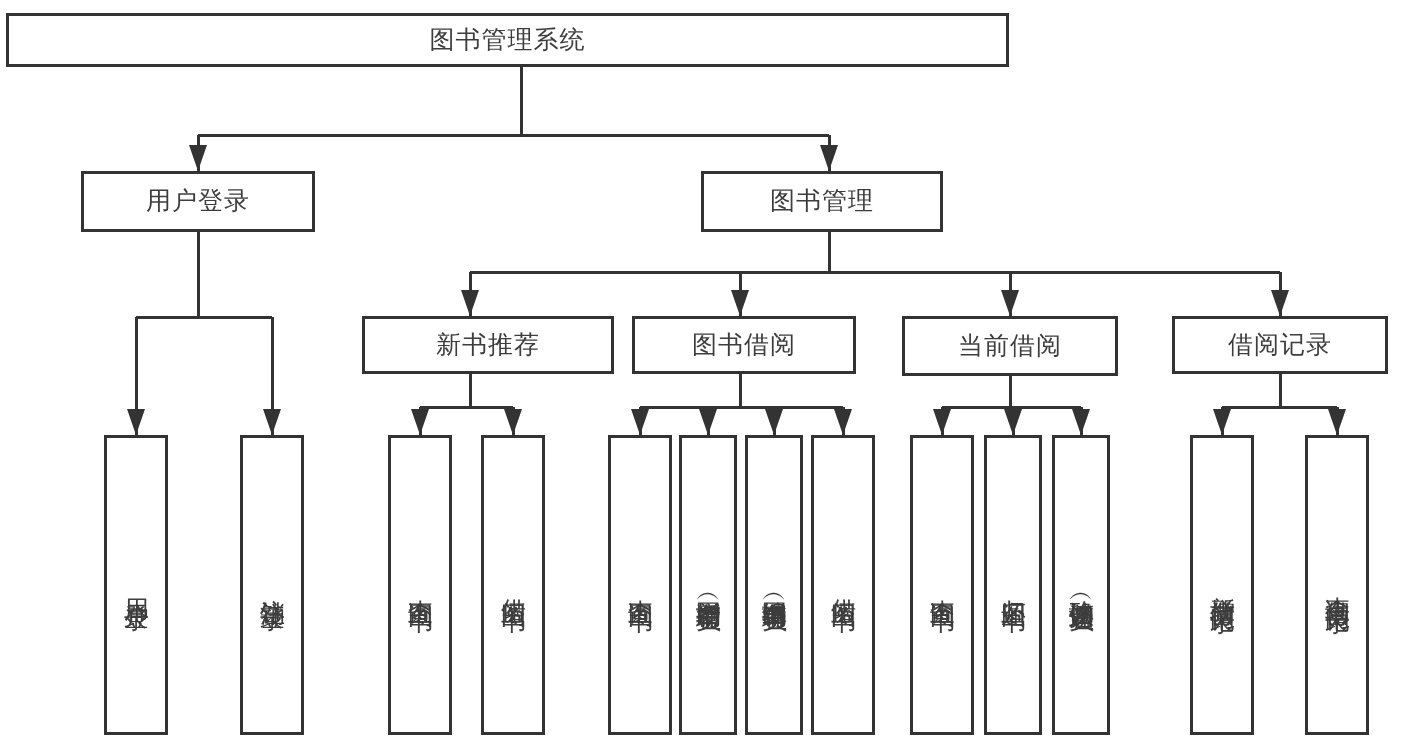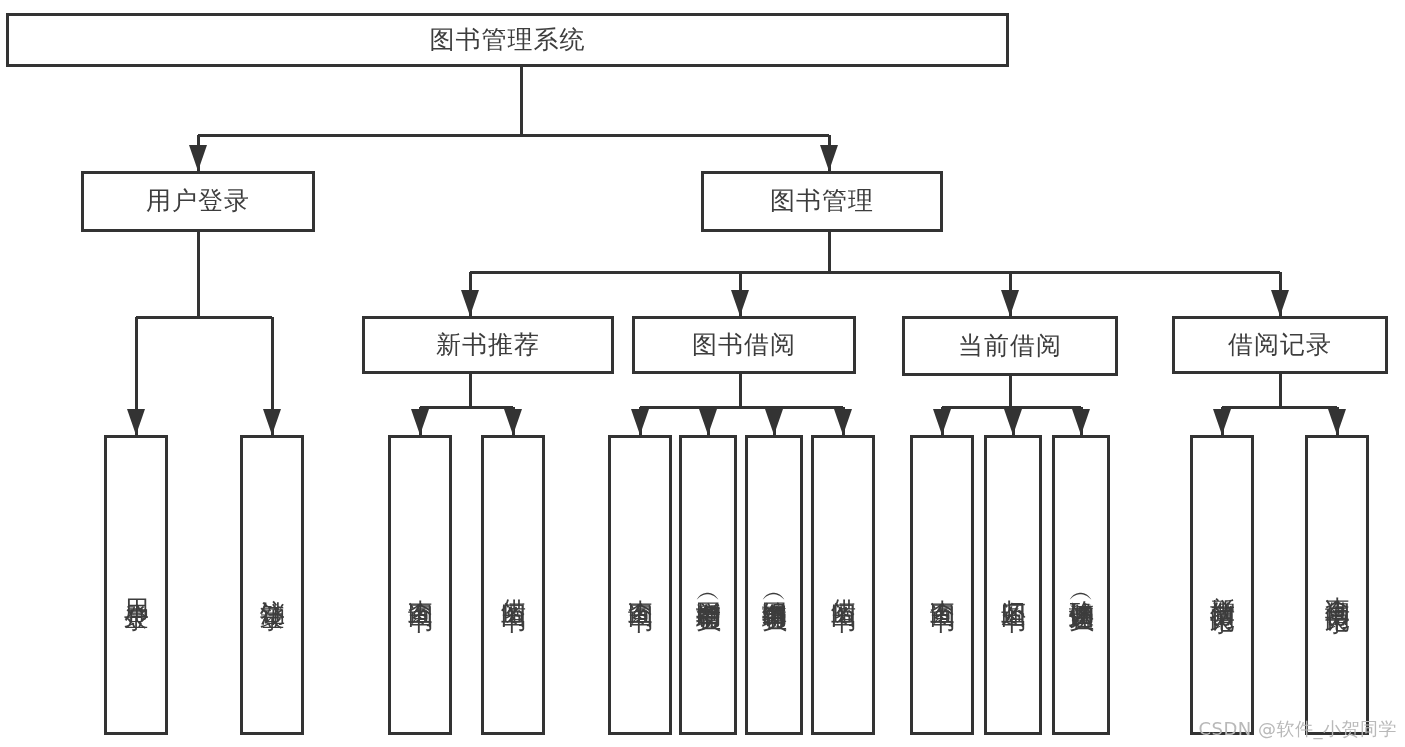--- a/index.html
+++ b/index.html
@@ -186,14 +186,13 @@
       <div class="node vertical tall" style="left: 1052px; top: 435px; width: 58px; height: 300px;">
         <span class="node-label">确认归还（管理员）</span>
       </div>
       <div class="node vertical" style="left: 1190px; top: 435px; width: 64px; height: 300px;">
         <span class="node-label">新增借阅记录</span>
       </div>
       <div class="node vertical" style="left: 1305px; top: 435px; width: 64px; height: 300px;">
         <span class="node-label">查询借阅记录</span>
       </div>
     </div>
-  <div id="watermark">CSDN @软件_小贺同学</div>
 </div>
 
 </body></html>

